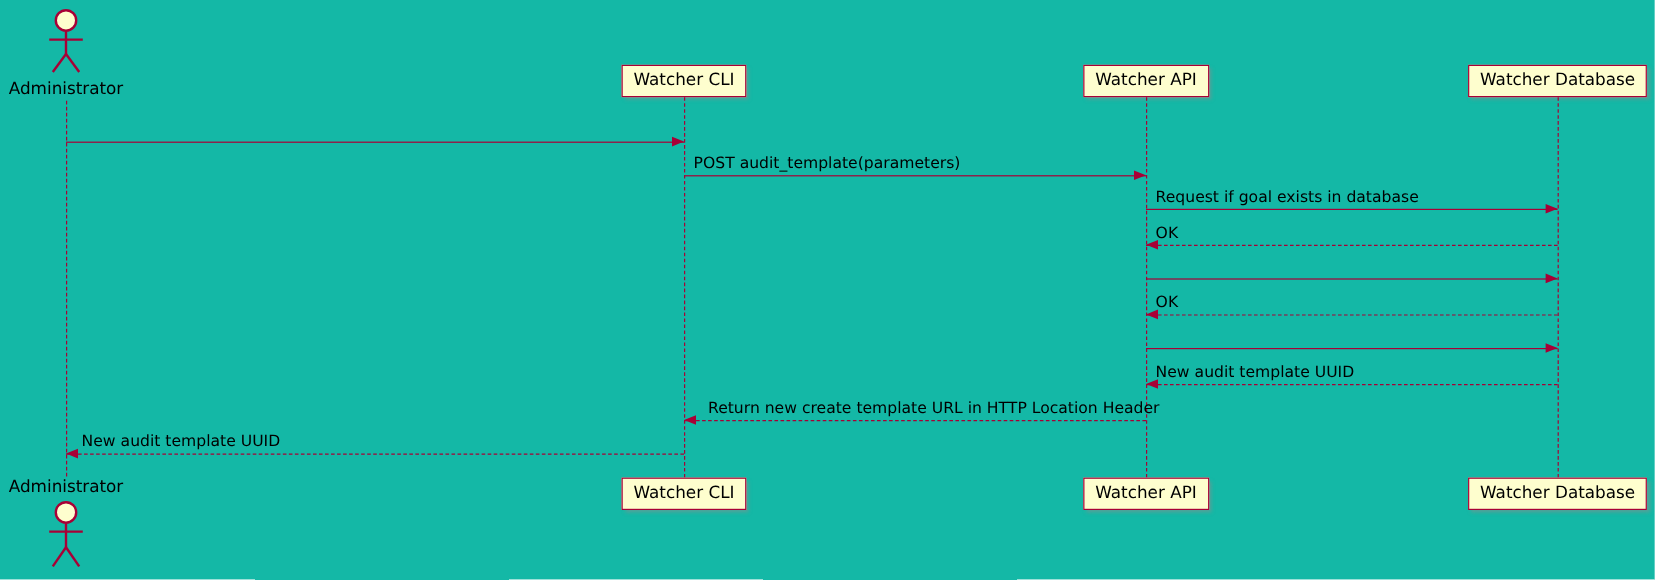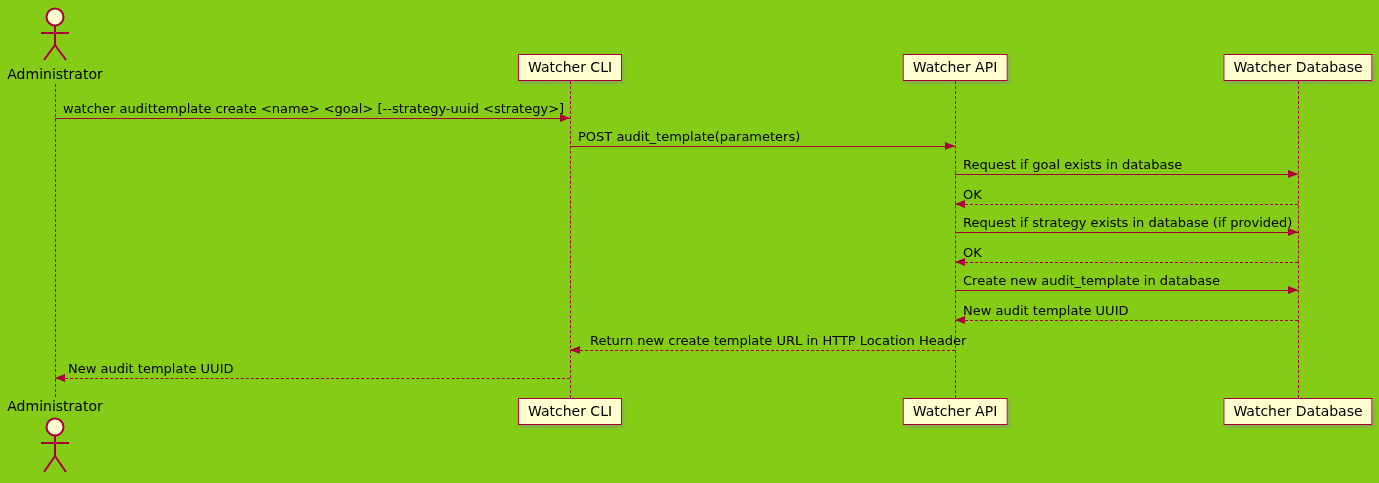--- a/index.html
+++ b/index.html
@@ -5,21 +5,21 @@
   html, body {
     margin: 0;
     padding: 0;
     background: #FFFFFF;
     font-family: "DejaVu Sans", sans-serif;
   }
   .canvas {
     position: relative;
     width: 1379px;
     height: 483px;
-    background: #84cc16;
+    background: #14b8a6;
     overflow: hidden;
   }
   .participant-box {
     position: absolute;
     transform: translateX(-50%);
     background: #FEFECE;
     border: 1.5px solid #A80036;
     box-shadow: 2.5px 2.5px 3px rgba(140,140,140,0.55);
     padding: 3px 9px 4px 9px;
     font-size: 14px;
@@ -88,45 +88,42 @@
 
   <div class="participant-box" style="left:570px; top:54px;">Watcher CLI</div>
   <div class="participant-box" style="left:955px; top:54px;">Watcher API</div>
   <div class="participant-box" style="left:1298px; top:54px;">Watcher Database</div>
 
   <div class="lifeline" style="left:54.5px; top:84px; height:313px;"></div>
   <div class="lifeline" style="left:569.5px; top:81px; height:317px;"></div>
   <div class="lifeline" style="left:954.5px; top:81px; height:317px;"></div>
   <div class="lifeline" style="left:1297.5px; top:81px; height:317px;"></div>
 
-  <div class="msg-label" style="left:63px; top:101px;">watcher audittemplate create &lt;name&gt; &lt;goal&gt; [--strategy-uuid &lt;strategy&gt;]</div>
   <div class="msg-line solid" style="left:55px; top:118px; width:515px;"></div>
   <div class="arrow-right" style="left:560px; top:114px;"></div>
 
   <div class="msg-label" style="left:578px; top:129px;">POST audit_template(parameters)</div>
   <div class="msg-line solid" style="left:570px; top:146px; width:385px;"></div>
   <div class="arrow-right" style="left:945px; top:142px;"></div>
 
   <div class="msg-label" style="left:963px; top:157px;text-align:right;">Request if goal exists in database</div>
   <div class="msg-line solid" style="left:955px; top:174px; width:343px;"></div>
   <div class="arrow-right" style="left:1288px; top:170px;"></div>
 
   <div class="msg-label" style="left:963px; top:187px;">OK</div>
   <div class="msg-line dashed" style="left:955px; top:204px; width:343px;"></div>
   <div class="arrow-left" style="left:955px; top:200px;"></div>
 
-  <div class="msg-label" style="left:963px; top:215px;">Request if strategy exists in database (if provided)</div>
   <div class="msg-line solid" style="left:955px; top:232px; width:343px;"></div>
   <div class="arrow-right" style="left:1288px; top:228px;"></div>
 
   <div class="msg-label" style="left:963px; top:245px;">OK</div>
   <div class="msg-line dashed" style="left:955px; top:262px; width:343px;"></div>
   <div class="arrow-left" style="left:955px; top:258px;"></div>
 
-  <div class="msg-label" style="left:963px; top:273px;">Create new audit_template in database</div>
   <div class="msg-line solid" style="left:955px; top:290px; width:343px;"></div>
   <div class="arrow-right" style="left:1288px; top:286px;"></div>
 
   <div class="msg-label" style="left:963px; top:303px;">New audit template UUID</div>
   <div class="msg-line dashed" style="left:955px; top:320px; width:343px;"></div>
   <div class="arrow-left" style="left:955px; top:316px;"></div>
 
   <div class="msg-label" style="left:590px; top:333px;">Return new create template URL in HTTP Location Header</div>
   <div class="msg-line dashed" style="left:570px; top:350px; width:385px;"></div>
   <div class="arrow-left" style="left:570px; top:346px;"></div>

